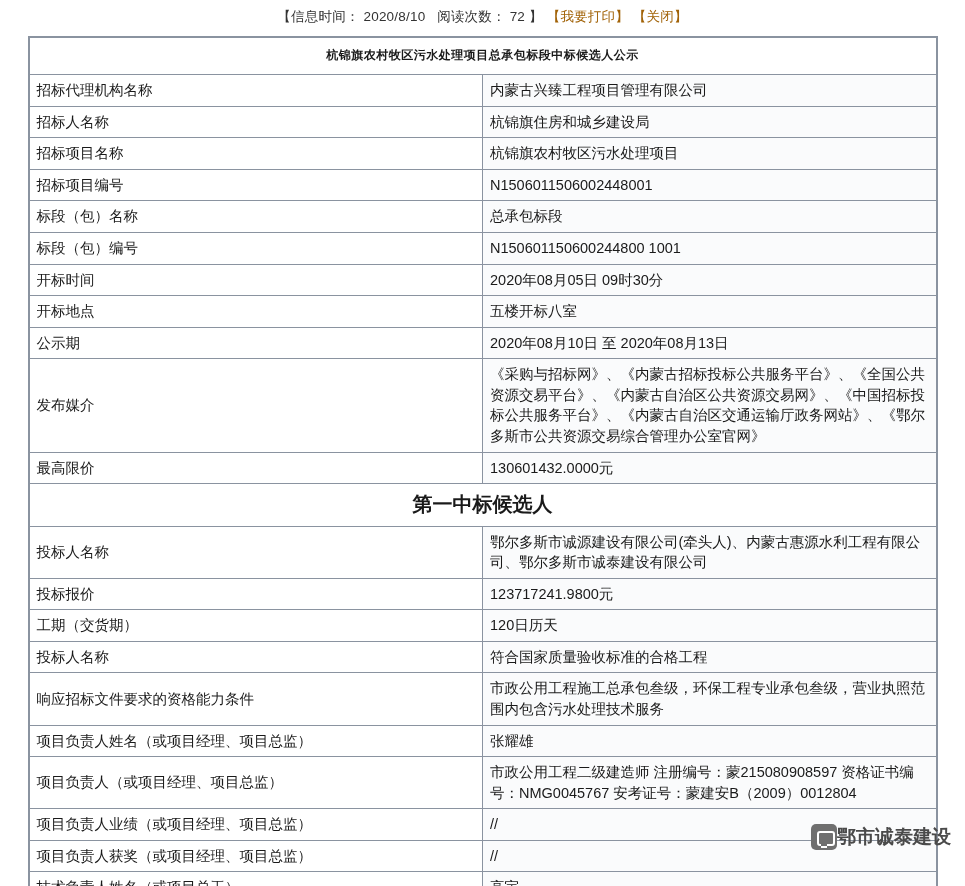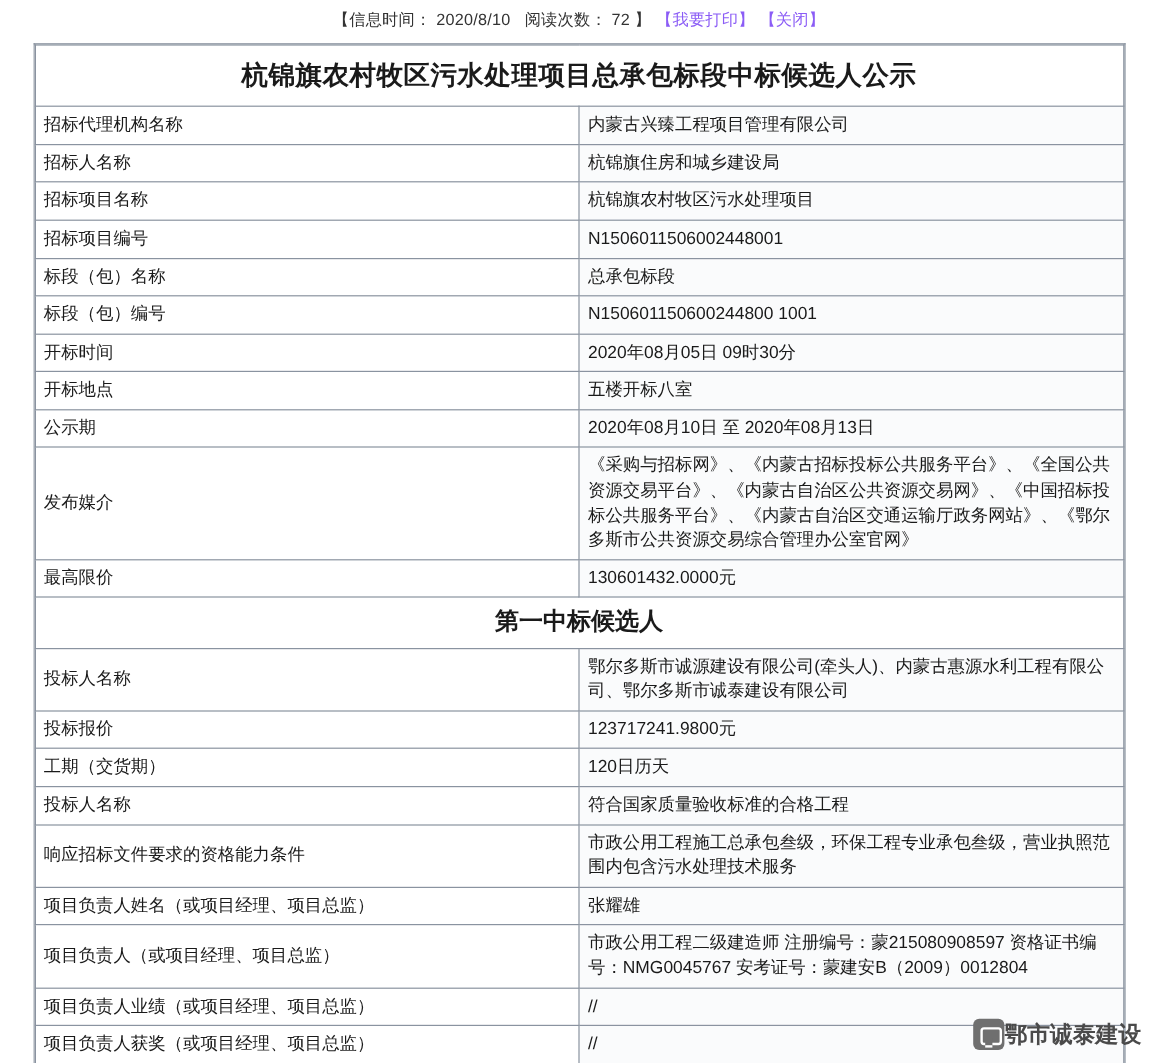--- a/index.html
+++ b/index.html
@@ -16,21 +16,21 @@
     overflow: hidden;
   }
   .topbar {
     text-align: center;
     font-size: 13.5px;
     color: #333;
     padding: 8px 0 10px 0;
     letter-spacing: 0.2px;
   }
   .topbar .seg { white-space: nowrap; }
-  .topbar .link { color: #8b5cf6; }
+  .topbar .link { color: #a16207; }
   .doc {
     width: 910px;
     margin: 0 auto;
     border: 1px solid #8a93a0;
     border-bottom: none;
     box-sizing: border-box;
   }
   table.main {
     width: 100%;
     border-collapse: collapse;
@@ -47,37 +47,37 @@
   td.label {
     width: 218px;
     background: #ffffff;
   }
   td.value {
     background: #fafbfc;
   }
   tr.title-row td {
     text-align: center;
     font-weight: bold;
-    font-size: 22px;
+    font-size: 12px;
     padding: 9px 0 10px 0;
     background: #ffffff;
     letter-spacing: 0.5px;
   }
   tr.section-row td {
     text-align: center;
     font-weight: bold;
     font-size: 20px;
     padding: 6px 0 7px 0;
     background: #ffffff;
   }
   td.tall { line-height: 1.55; }
   .watermark {
     position: absolute;
     right: 14px;
-    bottom: 11px;
+    bottom: 36px;
     display: flex;
     align-items: center;
     gap: 0;
     font-size: 19px;
     color: #4a4a4a;
     font-weight: bold;
   }
   .wm-logo {
     width: 26px;
     height: 26px;

